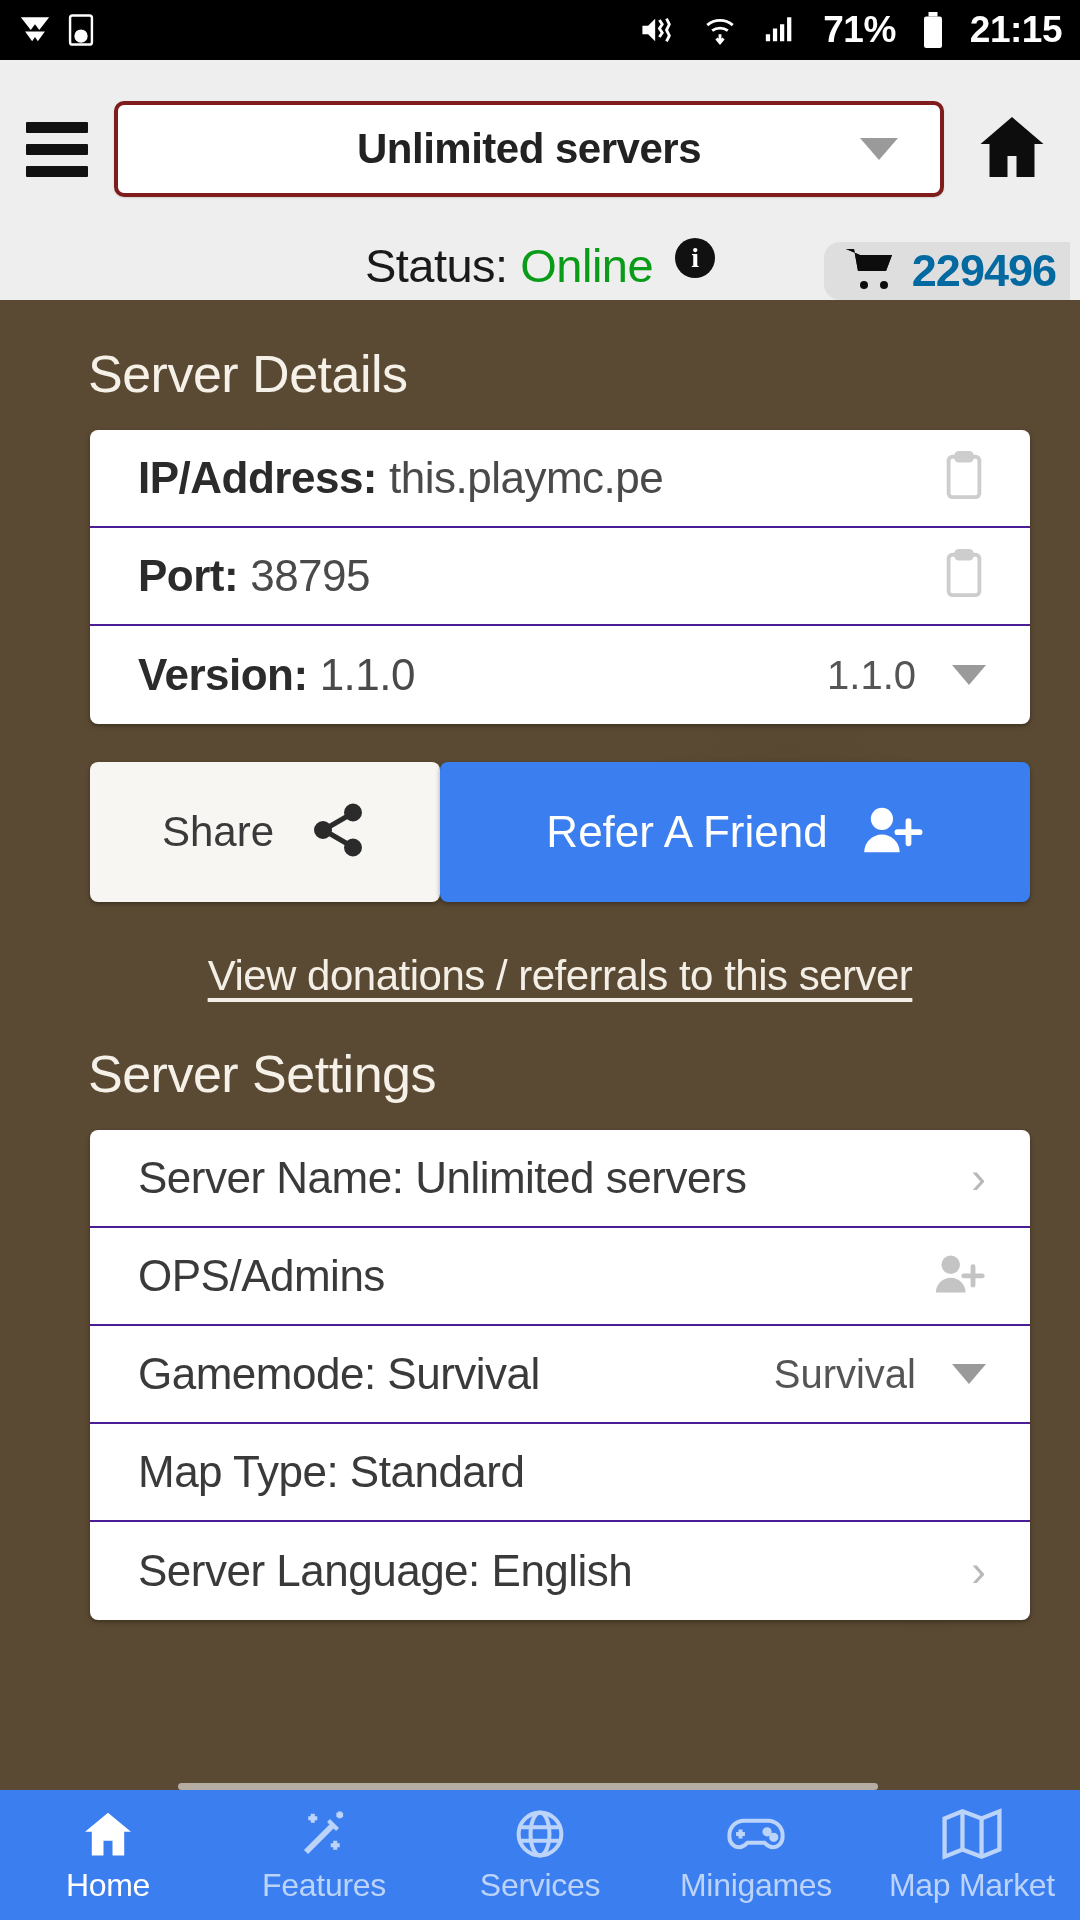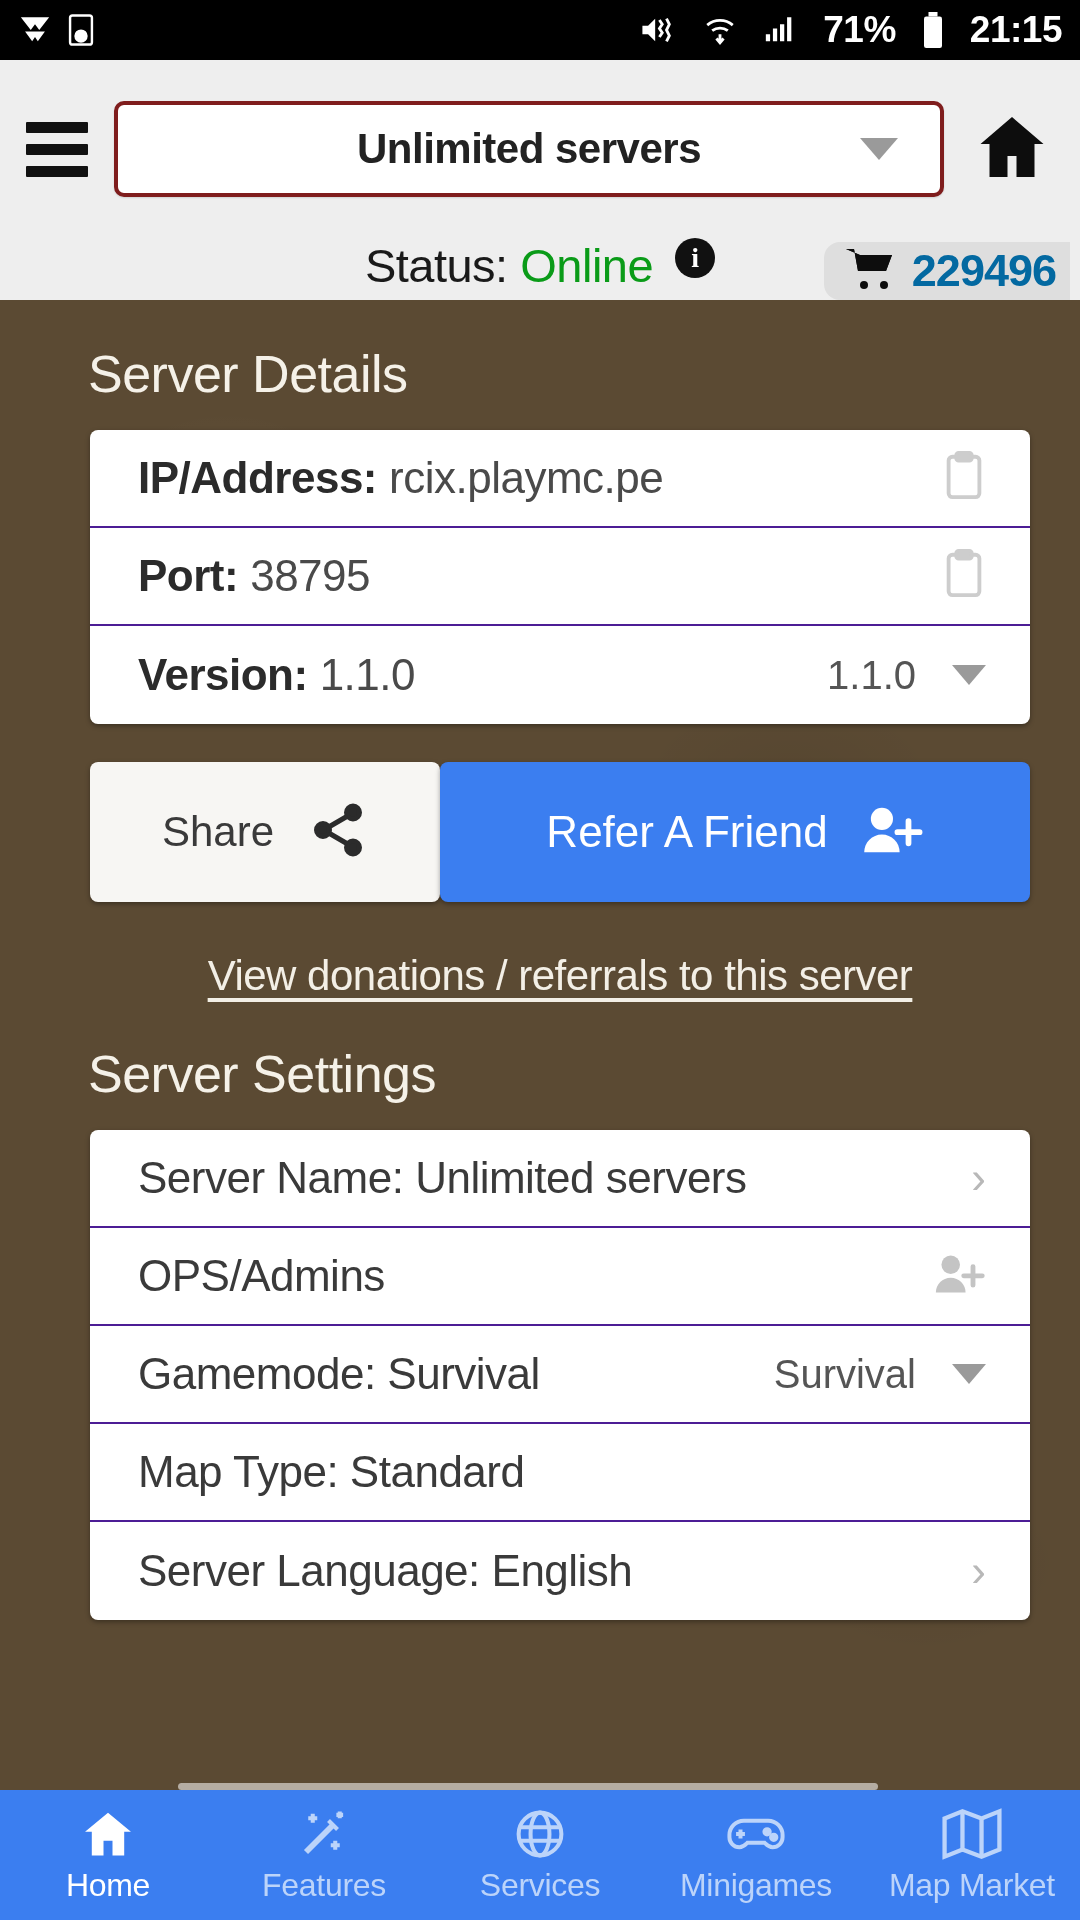--- a/index.html
+++ b/index.html
@@ -224,21 +224,21 @@
   </div>
 </div>
 
 <div class="main">
 
   <div class="section-title">Server Details</div>
 
   <div class="card">
     <div class="row">
       <span class="k">IP/Address:</span>
-      <span class="v">rcix.playmc.pe</span>
+      <span class="v">this.playmc.pe</span>
       <span class="right">
         <span>
           <svg width="44" height="50" viewBox="0 0 22 26" fill="none" stroke="#cdcdcd" stroke-width="2">
               <rect x="3" y="3" width="16" height="21" rx="2"></rect>
               <rect x="7" y="1" width="8" height="4" rx="1.2" fill="#cdcdcd"></rect>
             </svg>
         </span>
       </span>
     </div>
     <div class="row">

